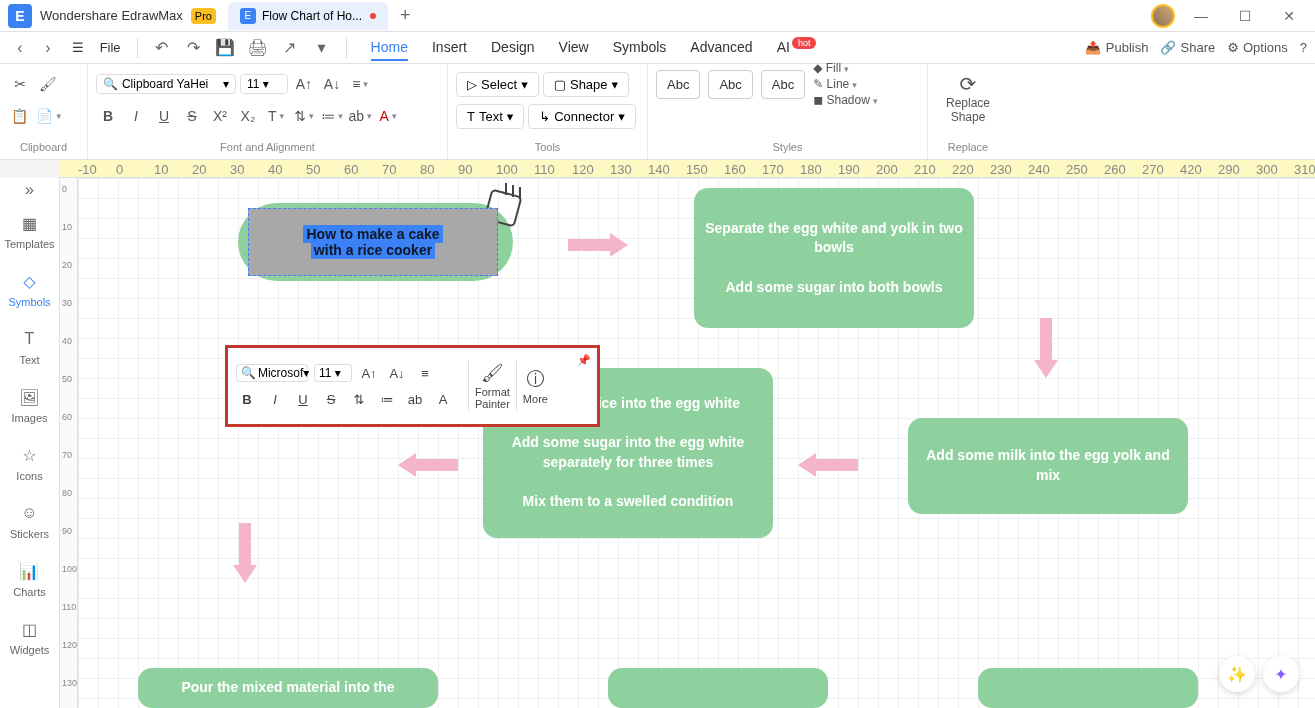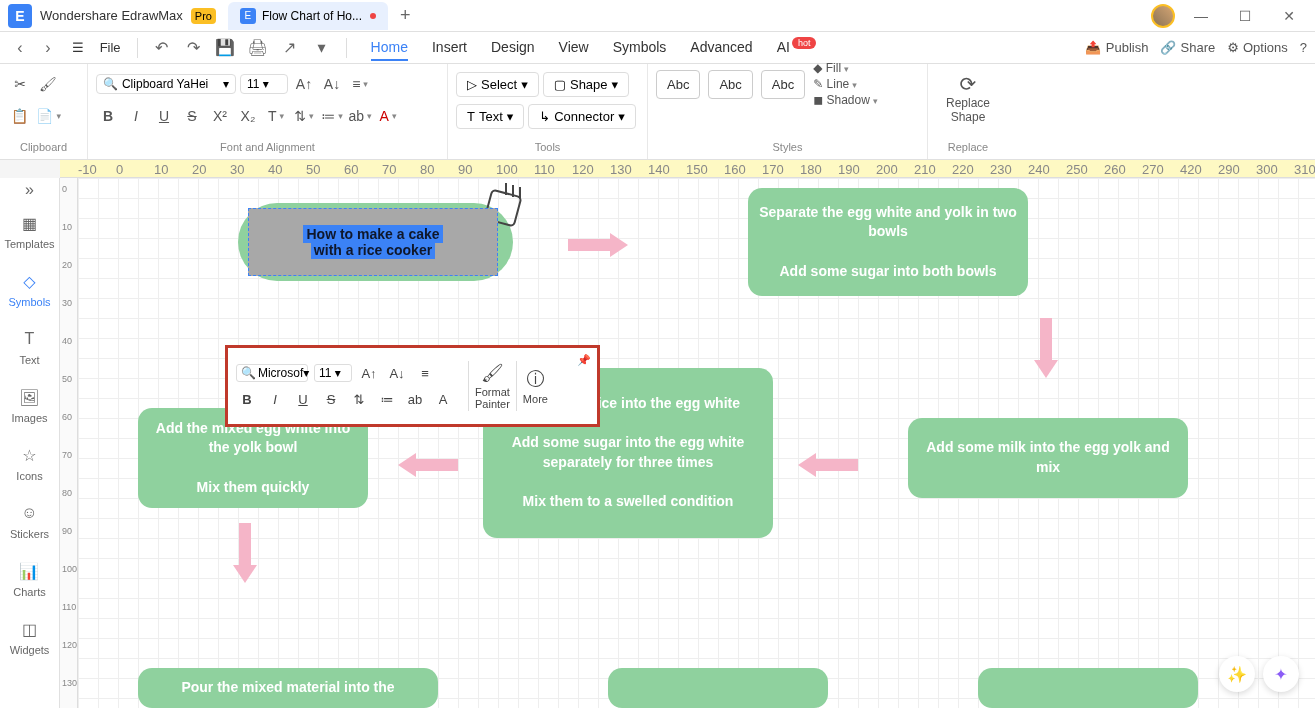--- a/index.html
+++ b/index.html
@@ -319,40 +319,35 @@
     <div class="editing-box">
       <div><span>How to make a cake</span><br><span>with a rice cooker</span></div>
     </div>
 
     <div class="arrow-right" style="left:490px;top:55px"></div>
     <div class="arrow-down" style="left:956px;top:140px"></div>
     <div class="arrow-left" style="left:720px;top:275px"></div>
     <div class="arrow-left" style="left:320px;top:275px"></div>
     <div class="arrow-down" style="left:155px;top:345px"></div>
 
-    <div class="shape-rounded" style="left:670px;top:10px;width:280px;height:108px">
+    <div class="shape-rounded" style="left:616px;top:10px;width:280px;height:140px">
         <span style="white-space:pre-line">Separate the egg white and yolk in two bowls
 
 Add some sugar into both bowls</span>
       </div>
-    <div class="shape-rounded" style="left:830px;top:240px;width:280px;height:80px">
+    <div class="shape-rounded" style="left:830px;top:240px;width:280px;height:96px">
         <span>Add some milk into the egg yolk and mix</span>
       </div>
     <div class="shape-rounded" style="left:405px;top:190px;width:290px;height:170px">
       <span>me lemon juice into the egg white</span>
         <br>
       <span>Add some sugar into the egg white separately for three times</span>
         <br>
       <span>Mix them to a swelled condition</span>
     </div>
-    <div class="shape-rounded" style="left:60px;top:230px;width:230px;height:100px">
-        <span style="white-space:pre-line">Add the mixed egg white into the yolk bowl
-
-Mix them quickly</span>
-      </div>
     <div class="shape-rounded" style="left:60px;top:490px;width:300px;height:40px">
         <span>Pour the mixed material into the</span>
       </div>
     <div class="shape-rounded" style="left:530px;top:490px;width:220px;height:40px"></div>
     <div class="shape-rounded" style="left:900px;top:490px;width:220px;height:40px"></div>
   </div>
 </div>
 
 <div class="float-toolbar">
   <div class="ft-pin">📌</div>

